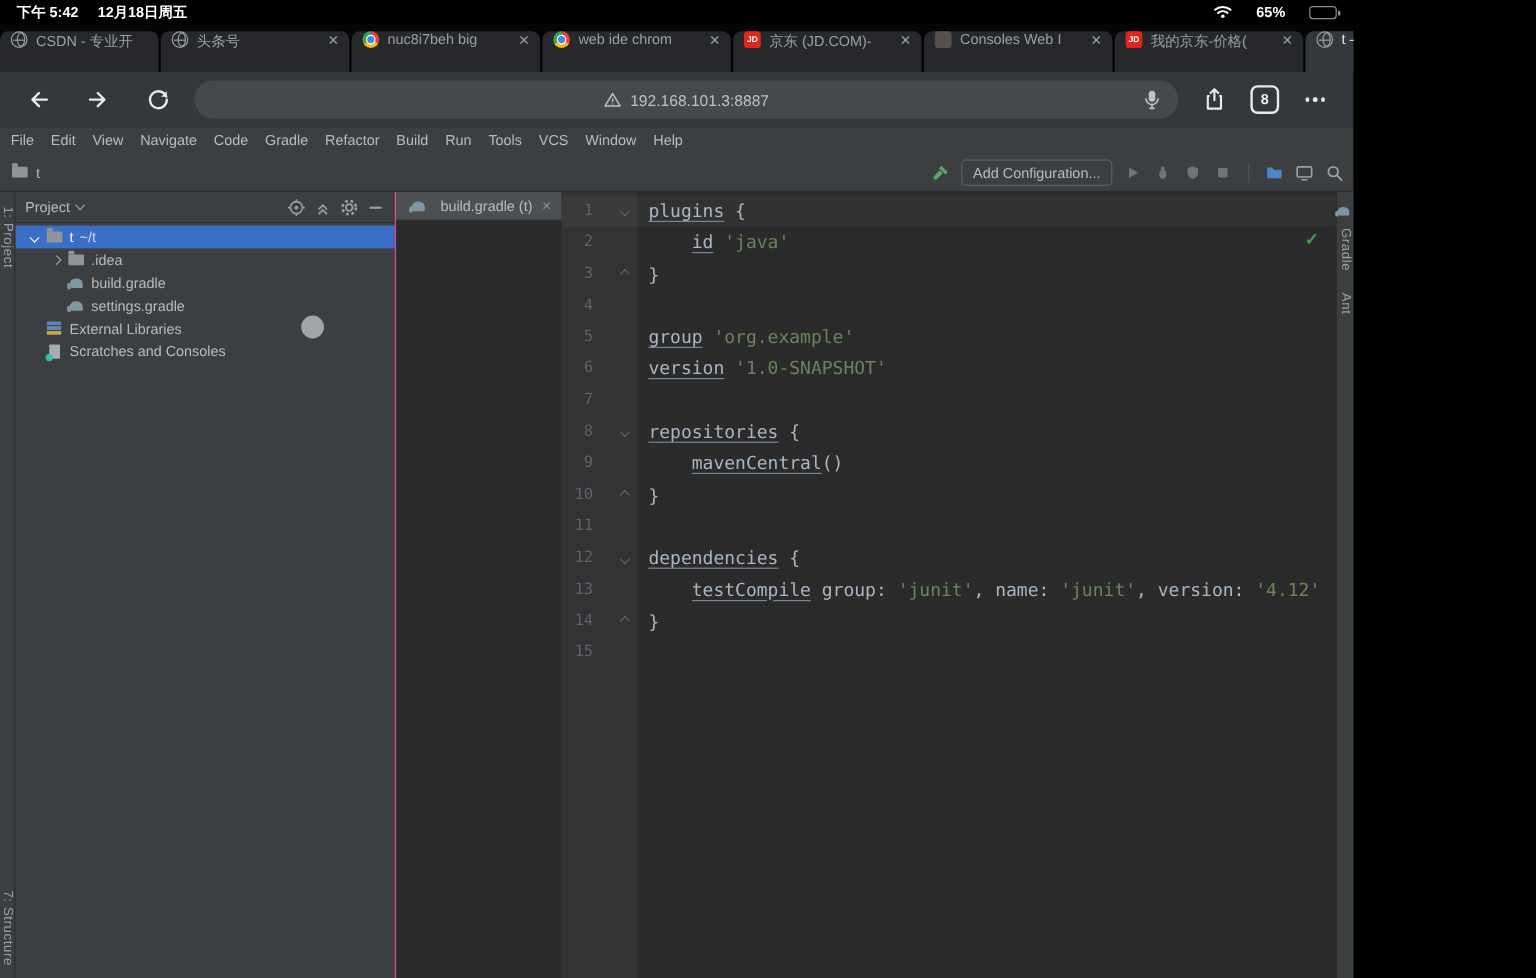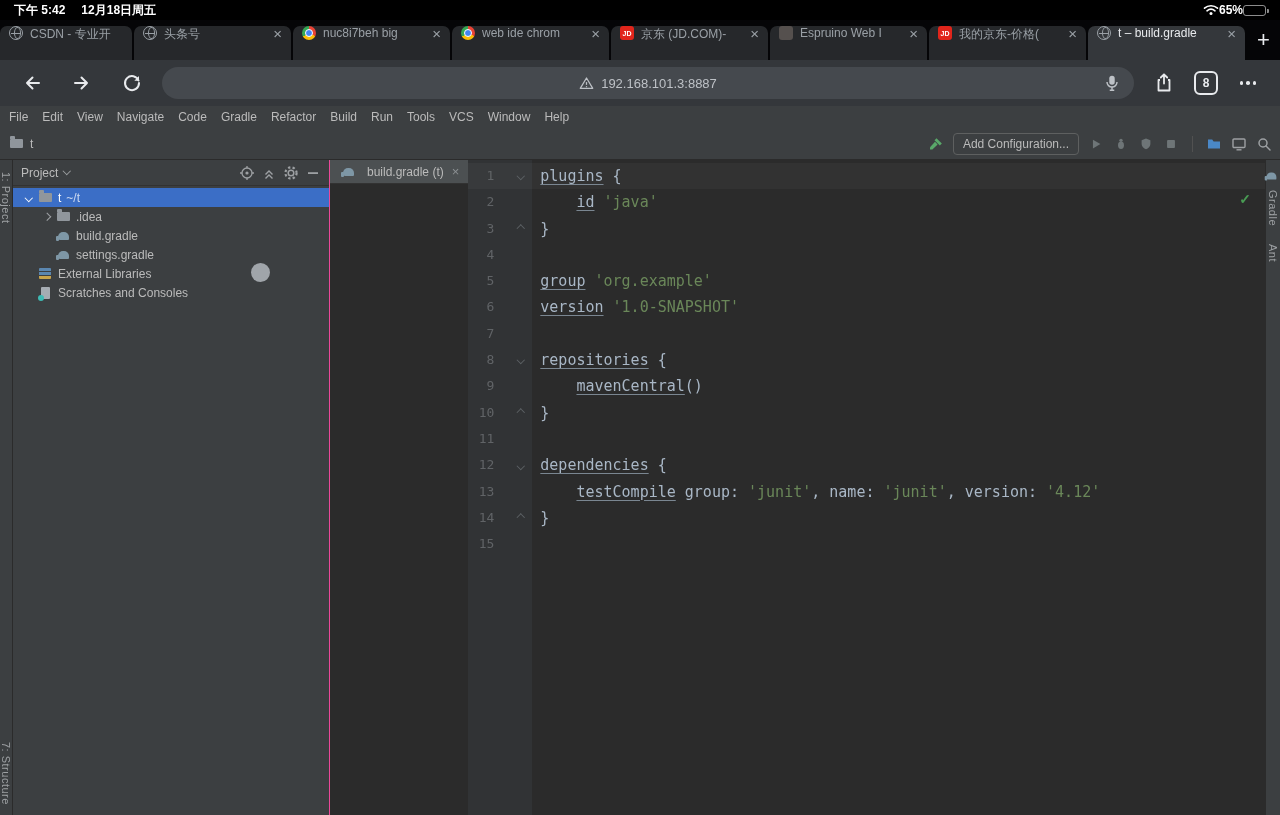--- a/index.html
+++ b/index.html
@@ -1,23 +1,23 @@
 <!DOCTYPE html>
 <html><head>
 <meta charset="utf-8">
 <style>
   html,body{margin:0;padding:0;background:#000;}
   *{box-sizing:border-box;}
-  .screen{width:1280px;height:815px;background:#000;overflow:hidden;display:flex;flex-direction:column;
+  .screen{width:1128px;height:815px;background:#000;overflow:hidden;display:flex;flex-direction:column;
           font-family:"Liberation Sans",sans-serif;-webkit-font-smoothing:antialiased;}
 
   
   .status-bar{height:20px;flex:none;display:flex;align-items:center;padding:0 14px;color:#fff;
               font-size:12px;font-weight:600;gap:16px;background:#000;}
-  .sb-right{margin-left:auto;display:flex;align-items:center;gap:0;text-align:right;}
+  .sb-right{margin-left:auto;display:flex;align-items:center;gap:20px;text-align:right;}
   .battery{width:23px;height:11px;border:1px solid rgba(255,255,255,.55);border-radius:3px;position:relative;padding:1.5px;}
   .battery::after{content:'';position:absolute;right:-3.5px;top:3px;width:2px;height:4px;background:rgba(255,255,255,.55);border-radius:0 1px 1px 0;}
   .battery .fill{height:100%;width:65%;background:#fff;border-radius:1px;}
 
   
   .tab-strip{height:40px;flex:none;background:#050507;display:flex;align-items:flex-end;}
   .tabs{display:flex;align-items:flex-end;height:100%;}
   .tab{width:157px;height:34px;background:#26282B;display:flex;align-items:flex-start;padding:0 9px;
        border-radius:7px 7px 0 0;margin-right:2px;color:#9AA0A6;font-size:12px;cursor:default;}
   .tab:first-child{width:132px;}
@@ -147,21 +147,21 @@
           <span class="tab-label">web ide chrom</span>
           <span class="tab-close">×</span>
         </div>
         <div class="tab">
           <span class="fav fav-jd">JD</span>
           <span class="tab-label">京东 (JD.COM)-</span>
           <span class="tab-close">×</span>
         </div>
         <div class="tab">
           <span class="fav fav-esp"></span>
-          <span class="tab-label">Espruino Web I</span>
+          <span class="tab-label">Consoles Web I</span>
           <span class="tab-close">×</span>
         </div>
         <div class="tab">
           <span class="fav fav-jd">JD</span>
           <span class="tab-label">我的京东-价格(</span>
           <span class="tab-close">×</span>
         </div>
         <div class="tab active">
           <span class="fav fav-globe"></span>
           <span class="tab-label">t – build.gradle</span>

